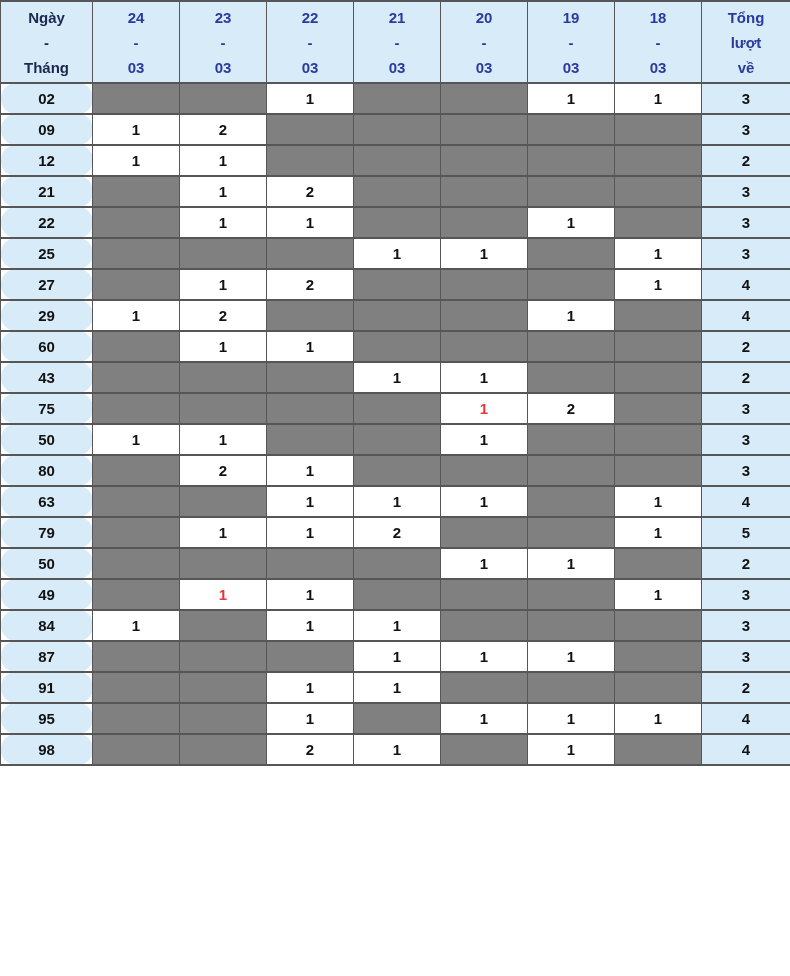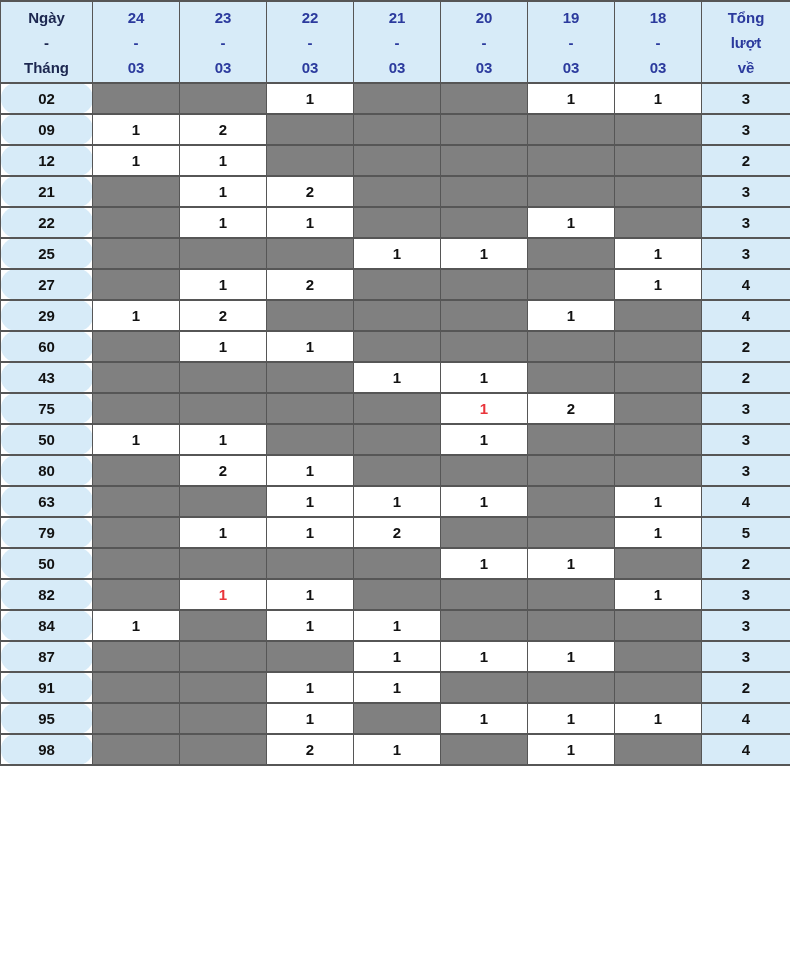--- a/index.html
+++ b/index.html
@@ -302,21 +302,21 @@
         <td class="cell empty"></td>
         <td class="cell empty"></td>
         <td class="cell empty"></td>
         <td class="cell empty"></td>
         <td class="cell"><span>1</span></td>
         <td class="cell"><span>1</span></td>
         <td class="cell empty"></td>
         <td class="total-cell">2</td>
       </tr>
       <tr>
-        <th class="row-label">82</th>
+        <th class="row-label">49</th>
         <td class="cell empty"></td>
         <td class="cell"><span class="red">1</span></td>
         <td class="cell"><span>1</span></td>
         <td class="cell empty"></td>
         <td class="cell empty"></td>
         <td class="cell empty"></td>
         <td class="cell"><span>1</span></td>
         <td class="total-cell">3</td>
       </tr>
       <tr>

